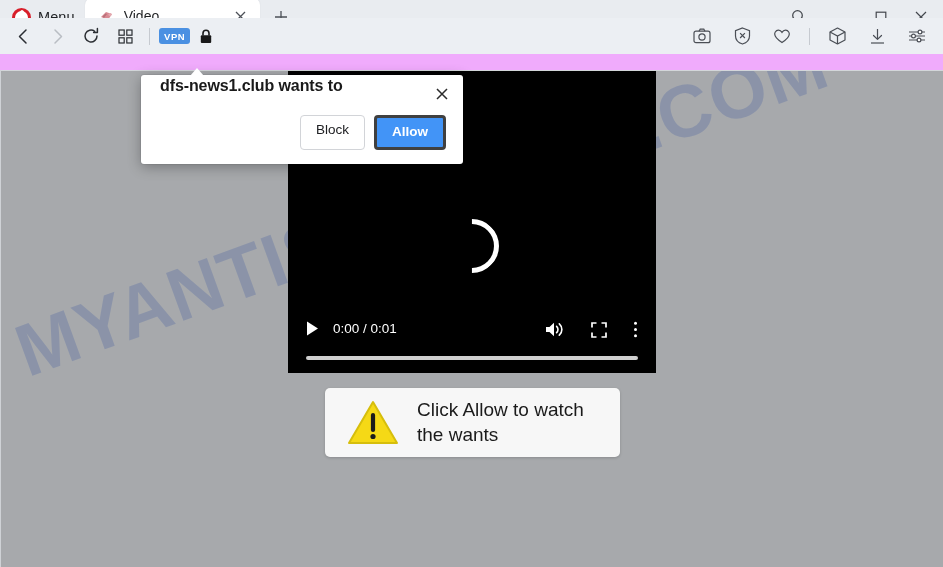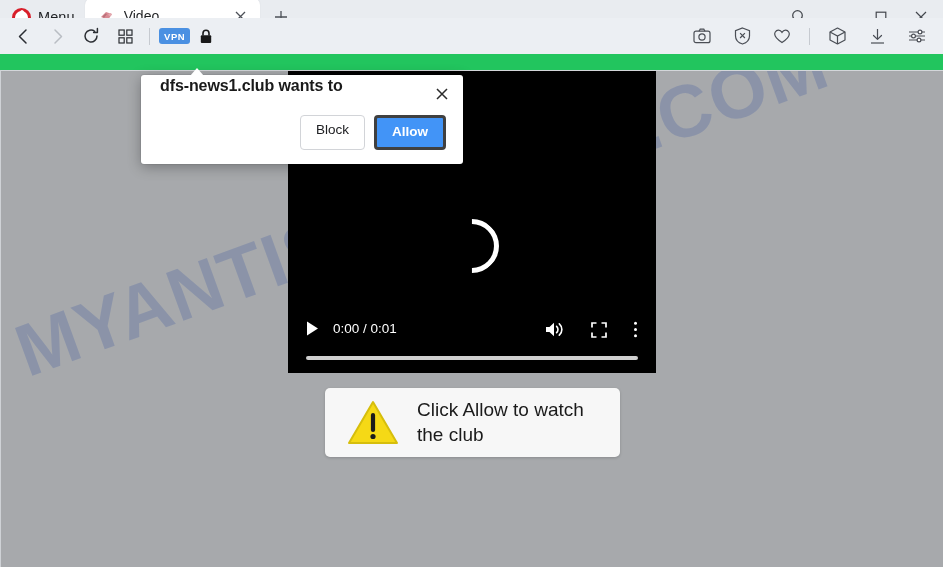--- a/index.html
+++ b/index.html
@@ -5,21 +5,21 @@
   * { box-sizing: border-box; margin: 0; padding: 0; }
   html, body {
     width: 943px; height: 567px;
     overflow: hidden;
     font-family: "Liberation Sans", sans-serif;
     background: #e8ebef;
   }
   #app {
     position: relative;
     width: 943px; height: 567px;
-    background: #22c55e;
+    background: #f0abfc;
     overflow: hidden;
   }
 
   
   .tabstrip {
     position: absolute; left: 0; top: 0; width: 943px; height: 34px;
     background: #e9ecf0;
     display: flex; align-items: flex-end;
   }
   .menu-btn {
@@ -422,21 +422,21 @@
     <div class="warnbox">
       <span class="warn-ic">
         <svg width="52" height="46" viewBox="0 0 52 46">
           <path d="M26 2 L50 43 H2 Z" fill="#f5d916" stroke="#d6be0c" stroke-width="2" stroke-linejoin="round"></path>
           <path d="M26 15 V30" stroke="#1b1b1b" stroke-width="4.2" stroke-linecap="round"></path>
           <circle cx="26" cy="36.5" r="2.6" fill="#1b1b1b"></circle>
         </svg>
       </span>
       <span class="warn-text">
         <span>Click Allow to watch</span><br>
-        <span>the club</span>
+        <span>the wants</span>
       </span>
     </div>
   </div>
 
   <div class="perm">
     <span class="perm-tail"></span>
 
     <span class="perm-close">
       <svg width="12" height="12" viewBox="0 0 12 12">
           <path d="M1 1 L11 11 M11 1 L1 11" stroke="#2b2b2b" stroke-width="1.5"></path>

